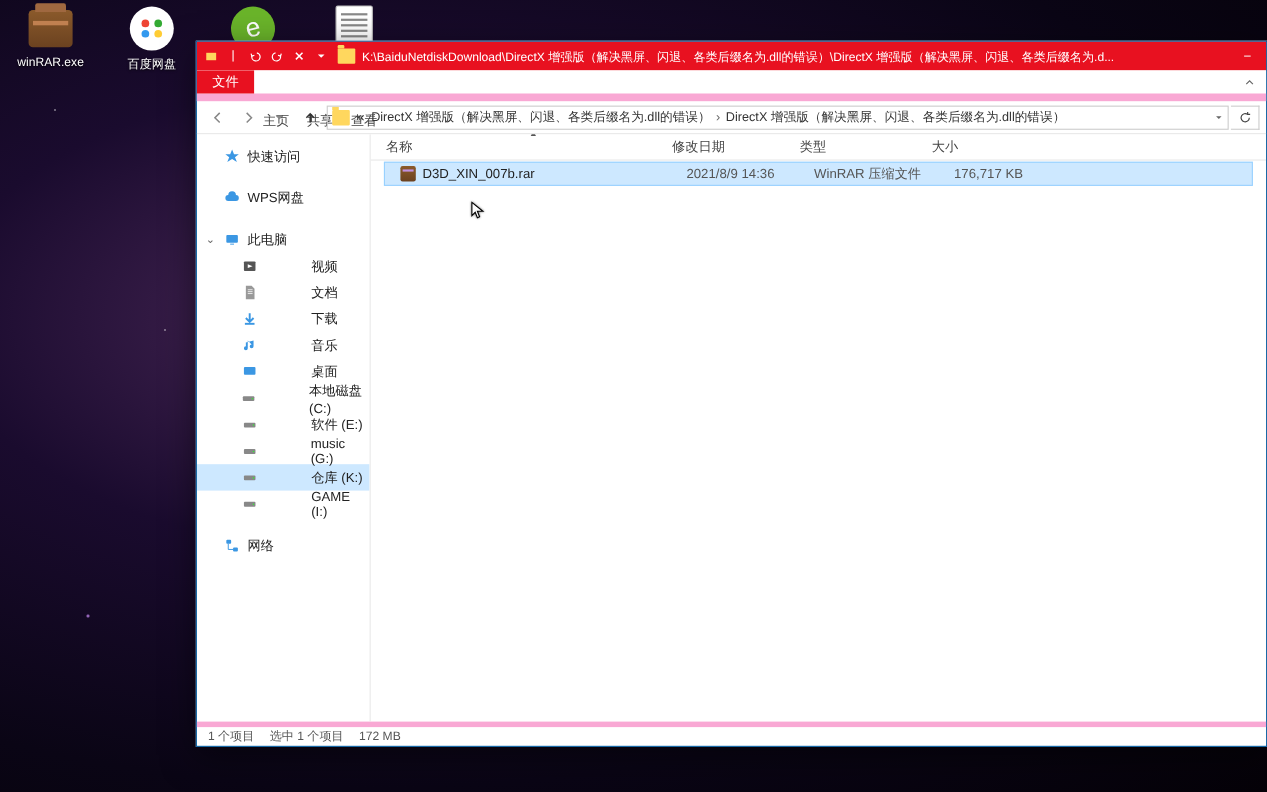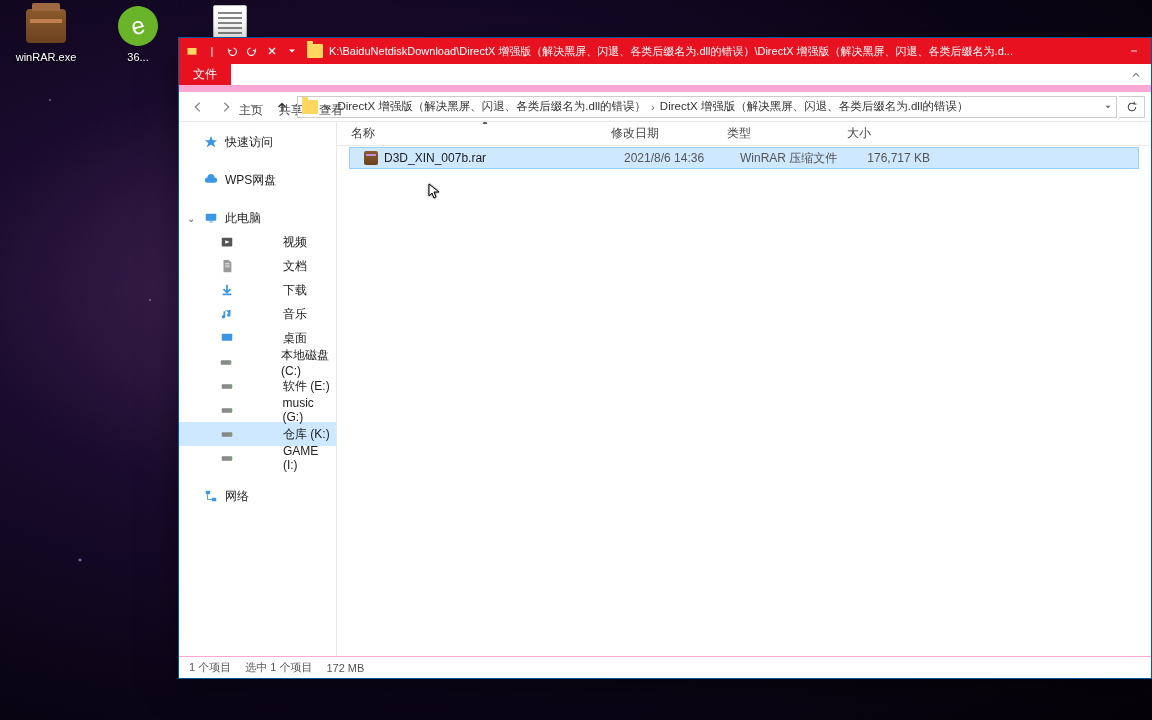--- a/index.html
+++ b/index.html
@@ -97,35 +97,48 @@
     .file-row { display:flex; align-items:center; height:22px; padding-left:14px; font-size:12px; color:#222; cursor:pointer; }
     .file-row.selected { background:#cde8ff; border:1px solid #98d1ff; margin:-1px 12px; }
     .fc-name { width:260px; display:flex; align-items:center; gap:6px; }
     .fc-date { width:116px; color:#555; }
     .fc-type { width:120px; color:#555; }
     .fc-size { width:80px; color:#555; text-align:right; padding-right:10px; }
     .rar-fi { width:14px; height:14px; background:linear-gradient(#8b5a2b,#6b4220); border-radius:2px; position:relative; }
     .rar-fi::before { content:""; position:absolute; top:3px; left:2px; right:2px; height:2px; background:#c090e0; }
 
     .status {
-      height:22px; border-top:1px solid #f9a8d4; display:flex; align-items:center;
+      height:22px; border-top:5px solid #f9a8d4; display:flex; align-items:center;
       font-size:11px; color:#555; padding: 0 10px; gap:14px;
     }
     .cursor-arrow { position:absolute; left:428px; top:183px; pointer-events:none; }
     .cursor-arrow svg { width:14px; height:18px; filter: drop-shadow(0 0 1px rgba(0,0,0,0.6)); }
   </style>
 </head>
 <body>
 
 <div class="desktop-icons">
   <div class="desktop-icon">
     <div class="di-img">
         <div class="winrar-ic"></div>
       </div>
     <div class="di-label">winRAR.exe</div>
+  </div>
+  <div class="desktop-icon">
+    <div class="di-img">
+        <div class="baidu-ic">
+      <svg viewBox="0 0 24 24">
+            <circle cx="7" cy="8" r="3" fill="#e43"></circle>
+            <circle cx="17" cy="8" r="3" fill="#3a3"></circle>
+            <circle cx="7" cy="16" r="3" fill="#39e"></circle>
+            <circle cx="17" cy="16" r="3" fill="#fc3"></circle>
+          </svg>
+    </div>
+      </div>
+    <div class="di-label">百度网盘</div>
   </div>
   <div class="desktop-icon">
     <div class="di-img">
         <div class="e-ic">e</div>
       </div>
     <div class="di-label">36...</div>
   </div>
   <div class="desktop-icon">
     <div class="di-img">
         <div class="doc-ic"></div>
@@ -382,21 +395,21 @@
         <div class="col-h ch-size">
             <span>大小</span>
           </div>
       </div>
       <div class="file-list">
         <div class="file-row selected">
           <div class="fc-name">
             <div class="rar-fi"></div>
             <span>D3D_XIN_007b.rar</span>
           </div>
-          <div class="fc-date">2021/8/6 14:36</div>
+          <div class="fc-date">2021/8/9 14:36</div>
           <div class="fc-type">WinRAR 压缩文件</div>
           <div class="fc-size">176,717 KB</div>
         </div>
       </div>
     </div>
   </div>
 
   <div class="status">
     <span>1 个项目</span>
     <span>选中 1 个项目</span>

